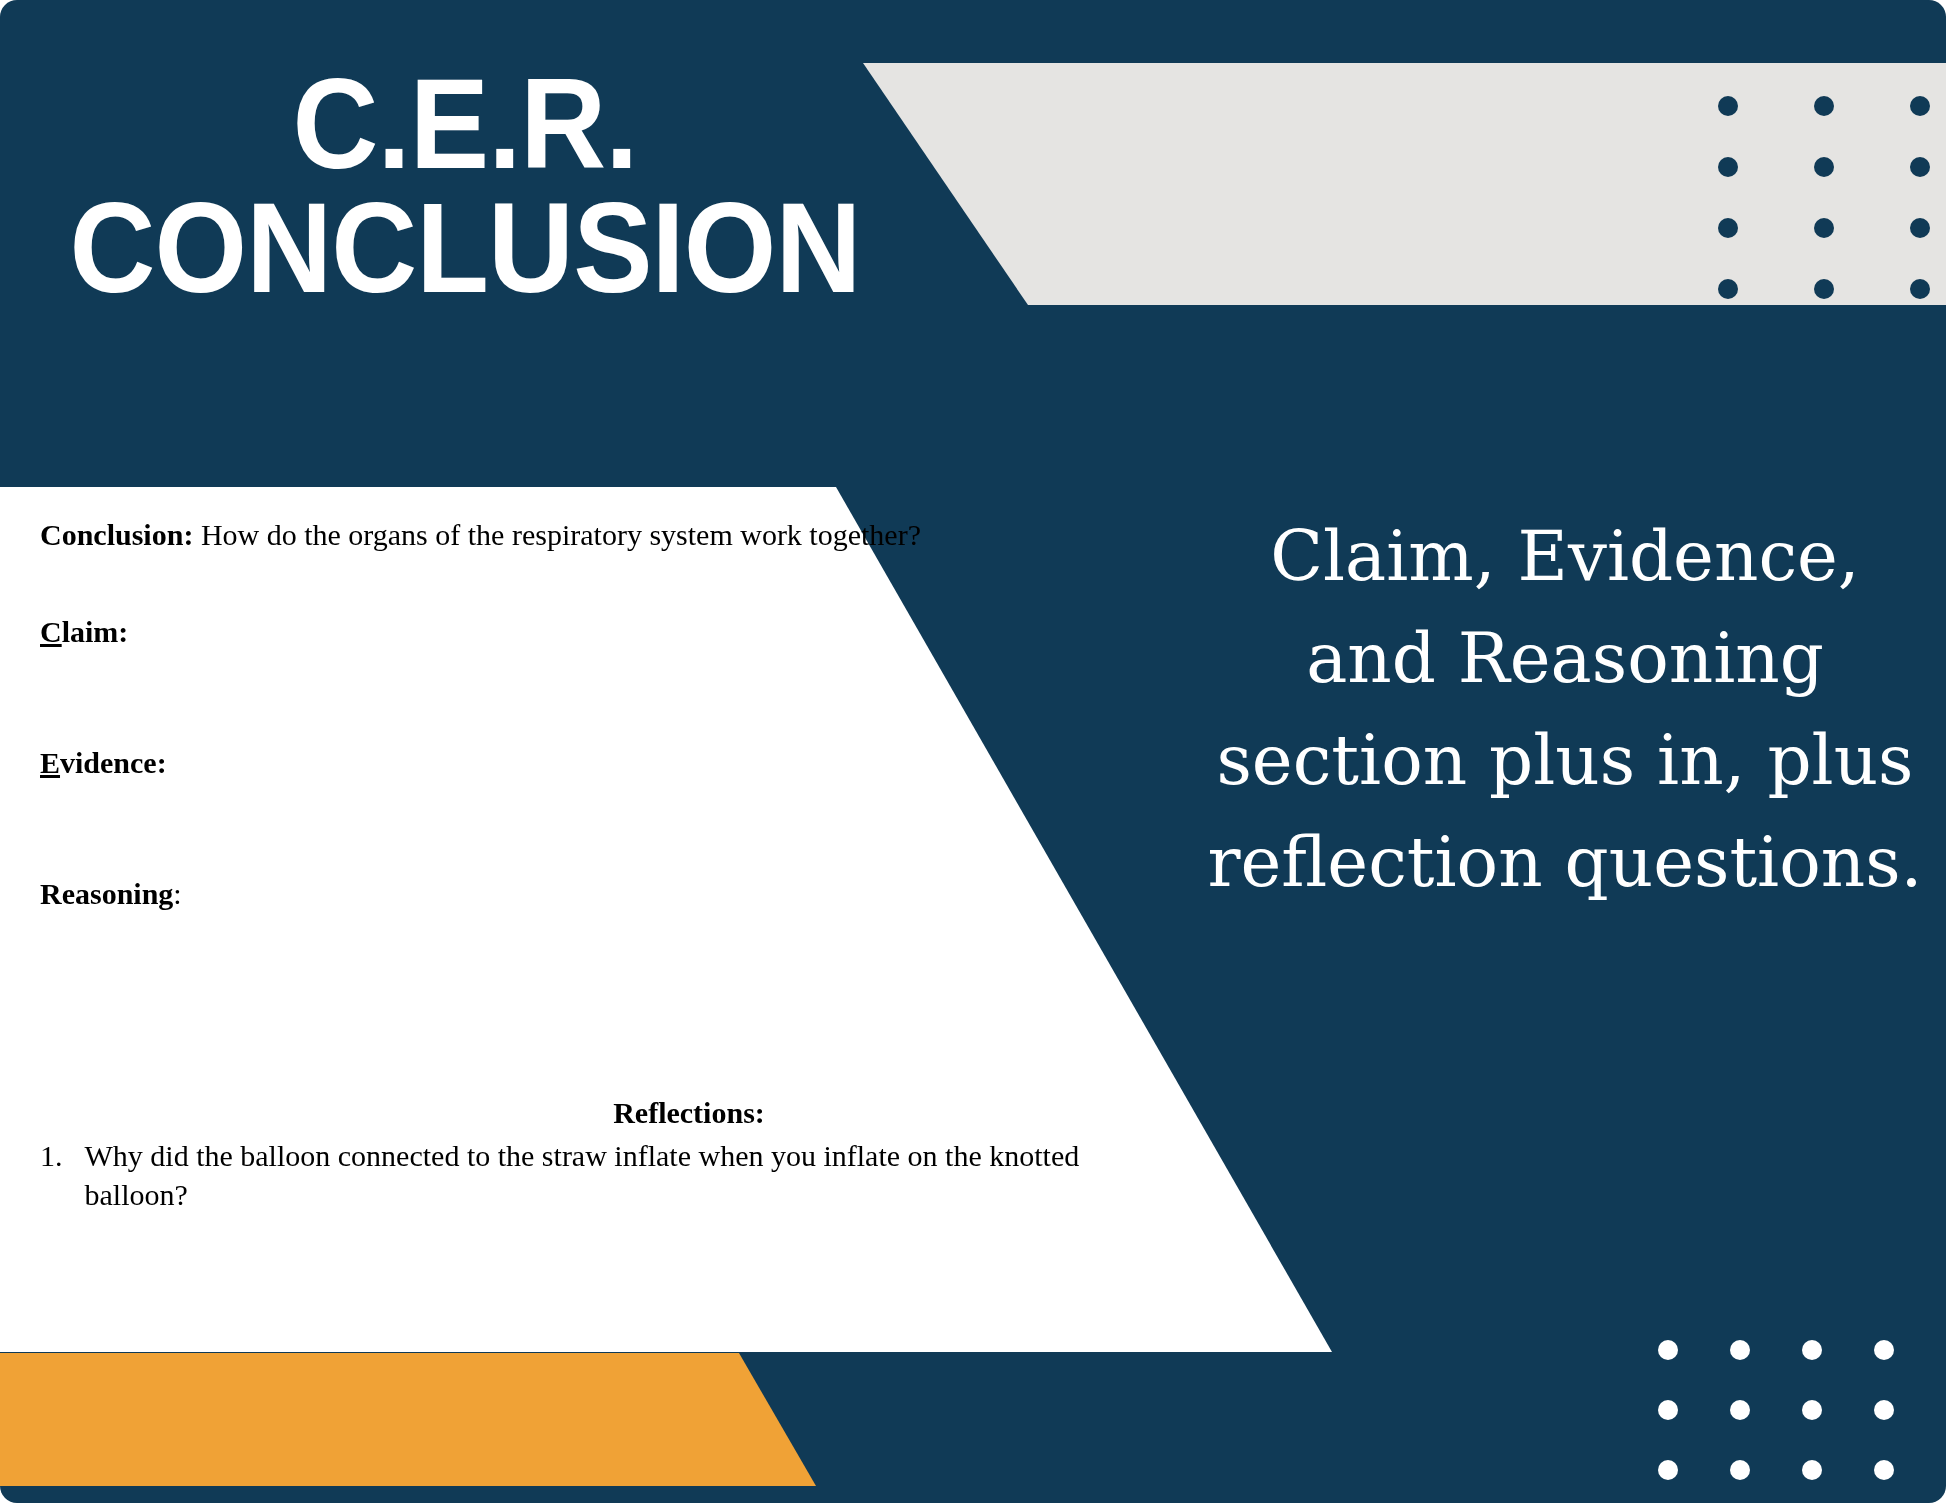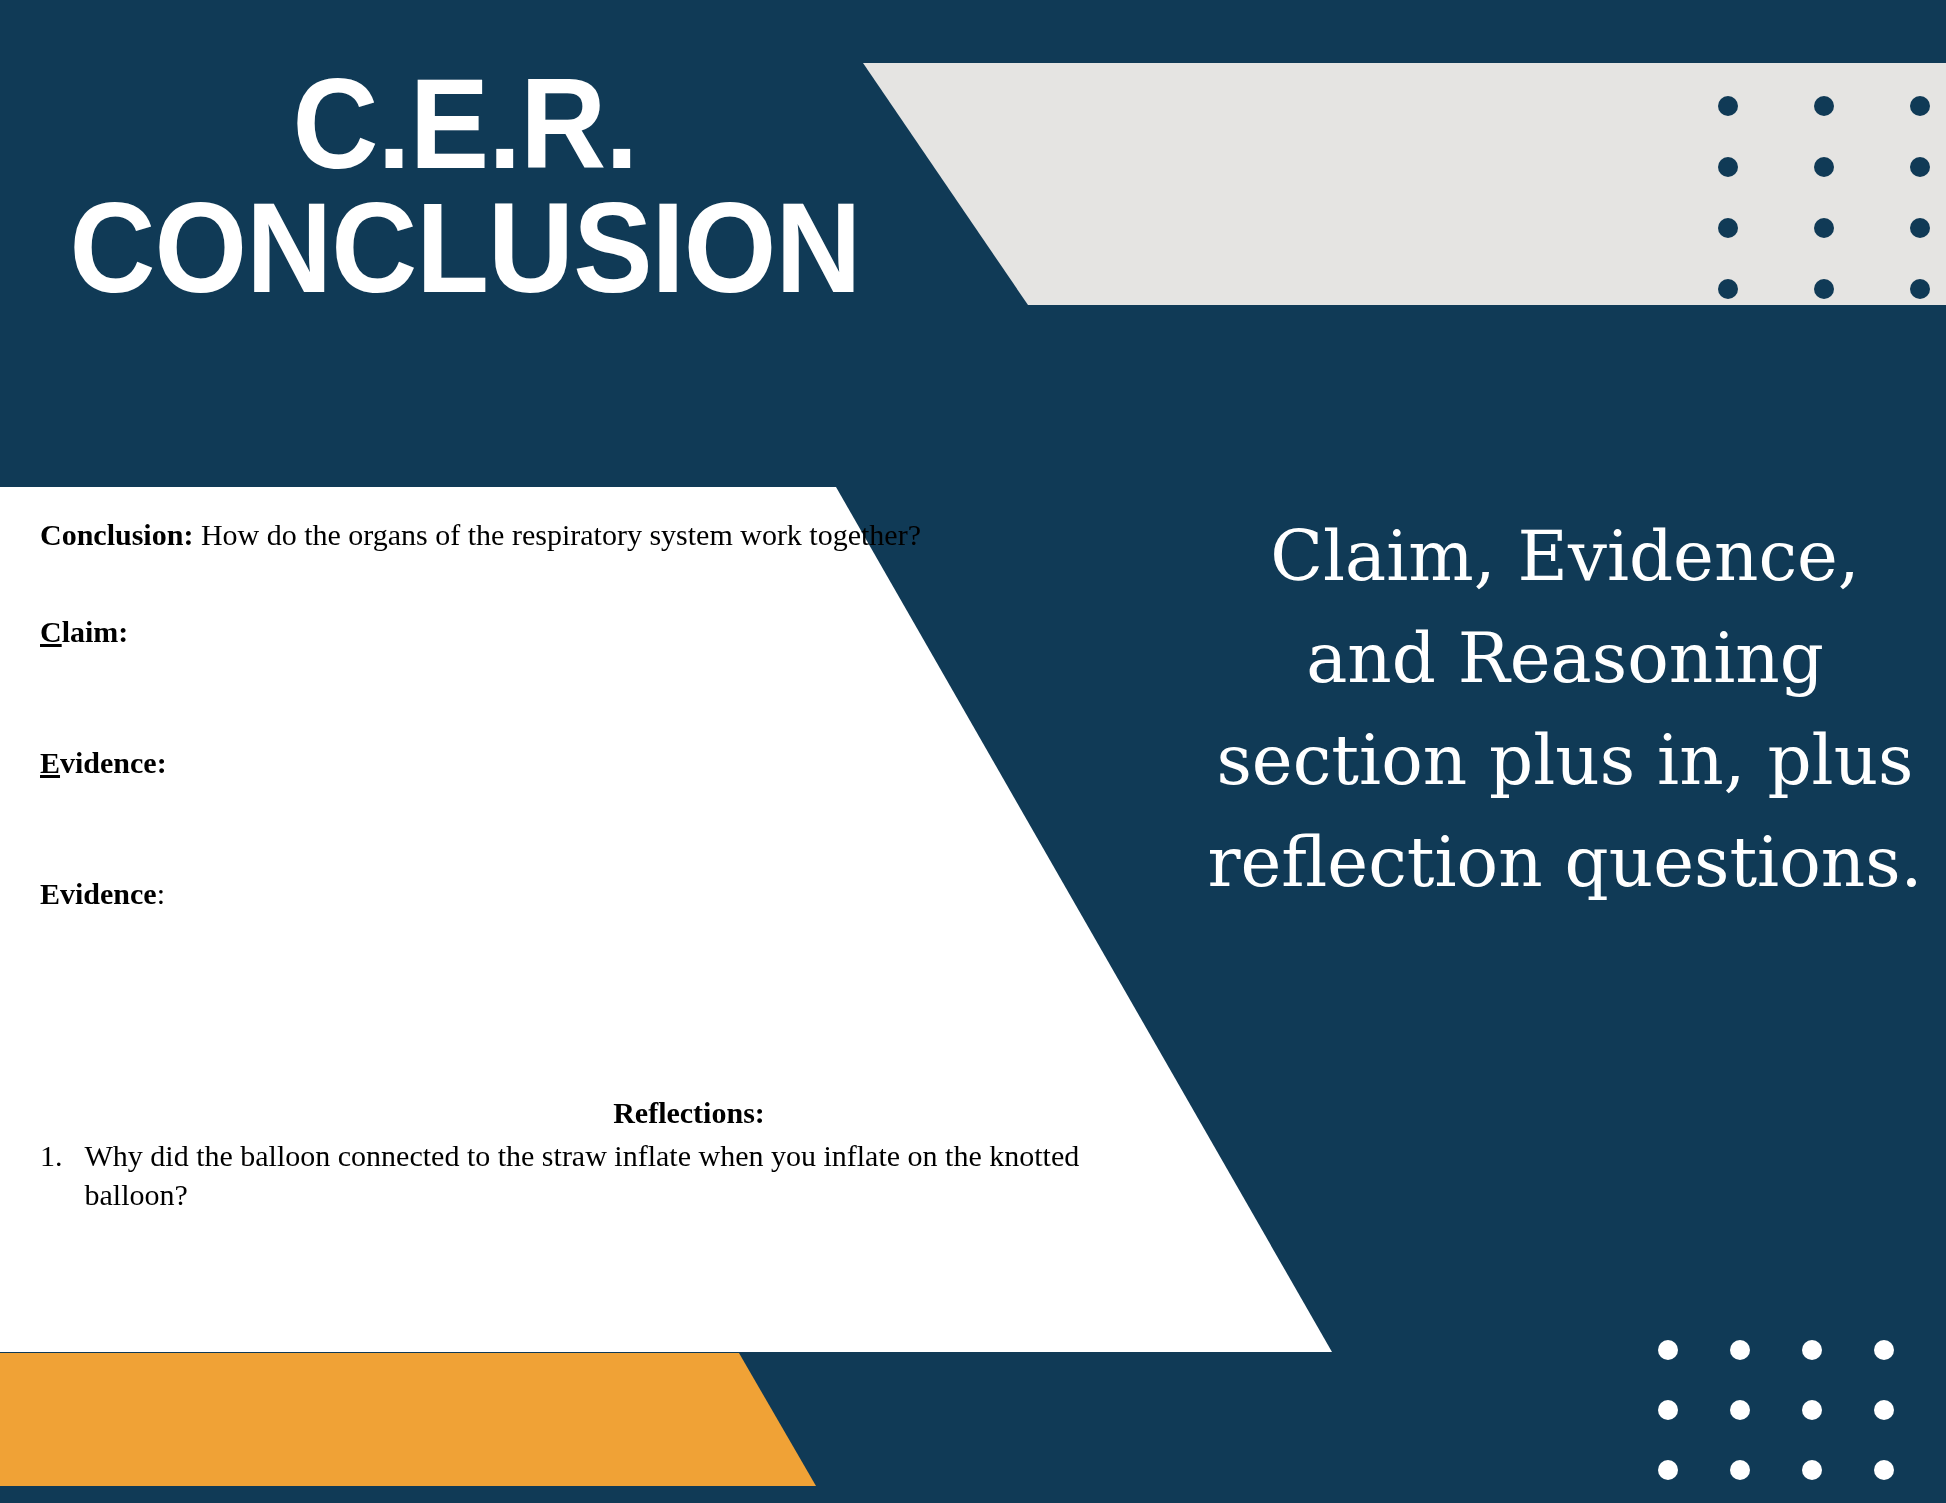--- a/index.html
+++ b/index.html
@@ -7,20 +7,21 @@
     padding: 0;
     background: #ffffff;
   }
   #slide {
     position: relative;
     width: 1946px;
     height: 1503px;
     overflow: hidden;
     background: #103A56;
     font-family: "Liberation Sans", sans-serif;
+    border-radius: 17px;
   }
 
   
   .shape { position: absolute; }
 
   #header-gray-band {
     left: 0; top: 0;
     width: 1946px; height: 370px;
     background: #E5E4E2;
     clip-path: polygon(863px 63px, 1946px 63px, 1946px 305px, 1028px 305px);
@@ -186,21 +187,21 @@
   </div>
 
   <div id="worksheet">
 
     <p id="conclusion-line" class="block"><span class="lbl-bold">Conclusion:</span><span> How do the organs of the respiratory system work together?</span></p>
 
     <p id="claim-label" class="block lbl-underline-first">Claim:</p>
 
     <p id="evidence-label" class="block lbl-underline-first">Evidence:</p>
 
-    <p id="reasoning-label" class="block"><span class="lbl-underline-first">Evidence</span><span>:</span></p>
+    <p id="reasoning-label" class="block"><span class="lbl-underline-first">Reasoning</span><span>:</span></p>
 
     <p id="reflections-label" class="block">Reflections:</p>
 
     <ol id="reflections-list">
       <li>
         <span class="num">1.</span>
         <span class="q-text">Why did the balloon connected to the straw inflate when you inflate on the knotted balloon?</span>
       </li>
     </ol>
 

